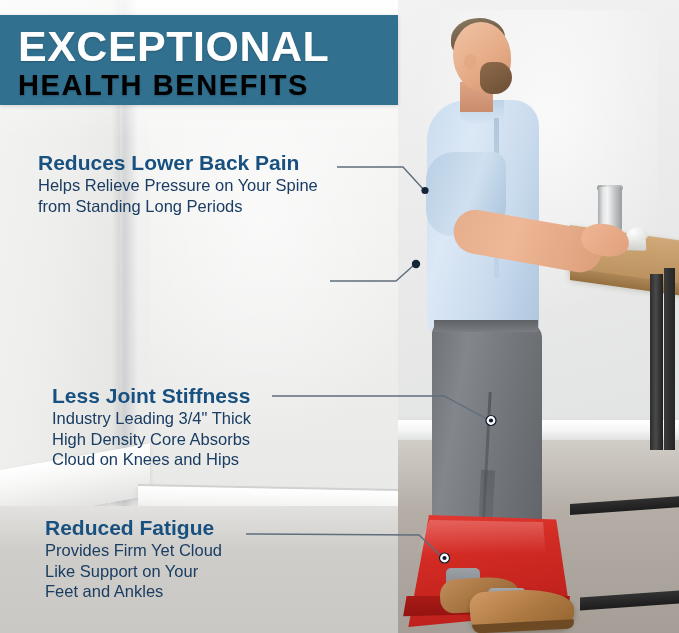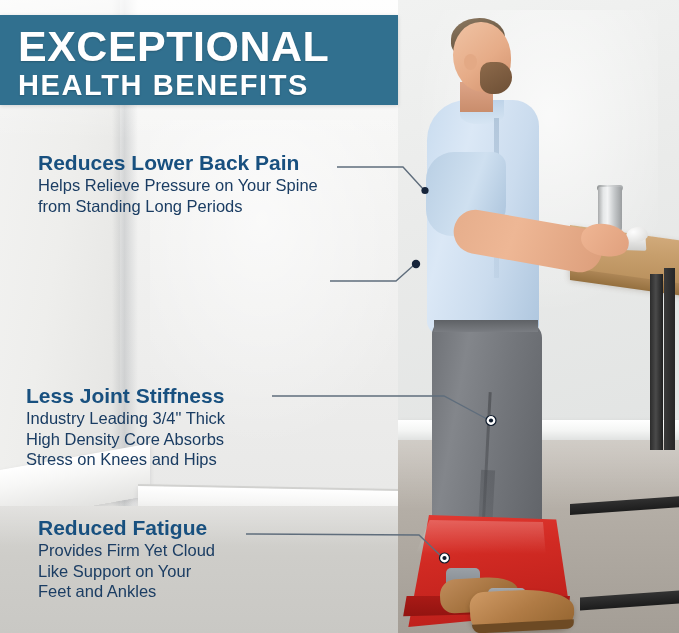--- a/index.html
+++ b/index.html
@@ -268,39 +268,39 @@
     background:#31708f;
     padding:8px 0 0 18px;
     box-shadow:0 1px 4px rgba(0,0,0,.14);
   }
   .banner .line1 {
     font-size:43px; font-weight:bold; color:#ffffff;
     letter-spacing:0.5px; line-height:46px;
     text-shadow:0 1px 2px rgba(0,0,0,.20);
   }
   .banner .line2 {
-    font-size:29px; font-weight:bold; color:#ffffff;
+    font-size:29px; font-weight:bold; color:#000000;
     letter-spacing:1.6px; line-height:33px;
     text-shadow:0 1px 2px rgba(0,0,0,.20);
   }
 
   
   .benefit { position:absolute; }
   .benefit .b-title {
     font-size:21px; font-weight:bold; color:#18507f;
     line-height:25px; white-space:nowrap;
   }
   .benefit .b-line {
     font-size:16.5px; color:#1b3d63; line-height:20.5px; white-space:nowrap;
   }
 
   #benefit-0 { left:38px; top:150px; }
   #benefit-1 { left:38px; top:260px; }
-  #benefit-2 { left:26px; top:383px; }
-  #benefit-3 { left:38px; top:515px; }
+  #benefit-2 { left:52px; top:383px; }
+  #benefit-3 { left:45px; top:515px; }
 
   
   svg.leaders {
     position:absolute; left:0; top:0; width:679px; height:633px;
     pointer-events:none;
   }
 </style>
 </head>
 <body>
 
@@ -392,21 +392,21 @@
     <div class="b-line">from Standing Long Periods</div>
   </div>
 
   <div class="benefit" id="benefit-1">
   </div>
 
   <div class="benefit" id="benefit-2">
     <div class="b-title">Less Joint Stiffness</div>
     <div class="b-line">Industry Leading 3/4" Thick</div>
     <div class="b-line">High Density Core Absorbs</div>
-    <div class="b-line">Stress on Knees and Hips</div>
+    <div class="b-line">Cloud on Knees and Hips</div>
   </div>
 
   <div class="benefit" id="benefit-3">
     <div class="b-title">Reduced Fatigue</div>
     <div class="b-line">Provides Firm Yet Cloud</div>
     <div class="b-line">Like Support on Your</div>
     <div class="b-line">Feet and Ankles</div>
   </div>
 
 </div>

